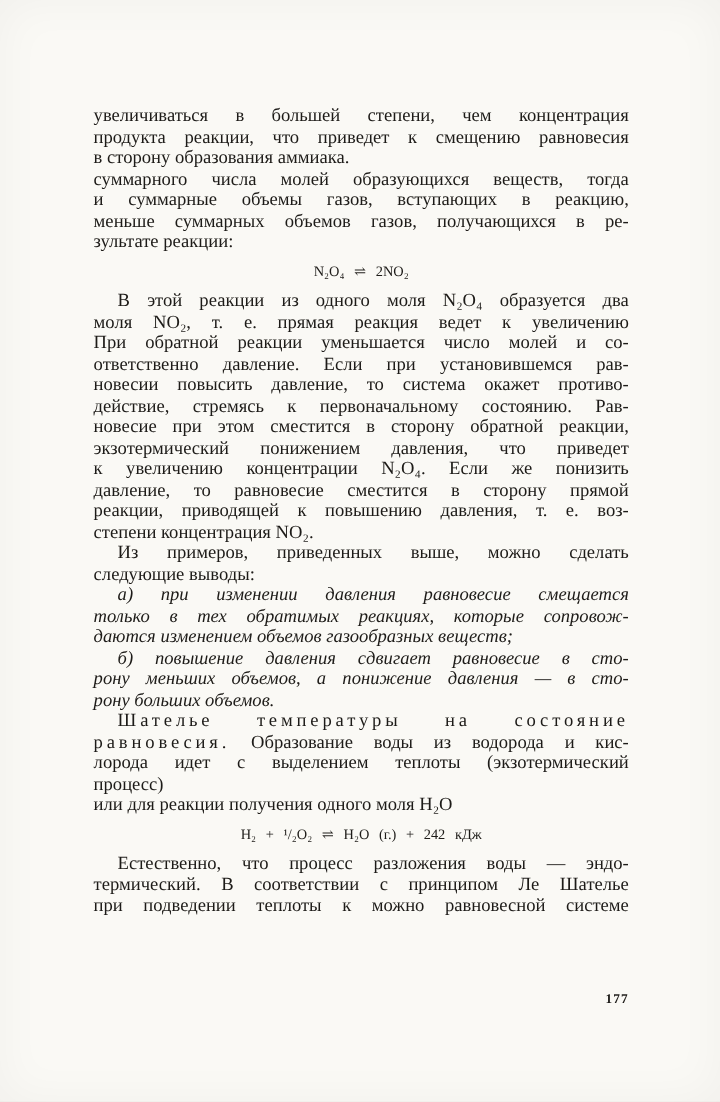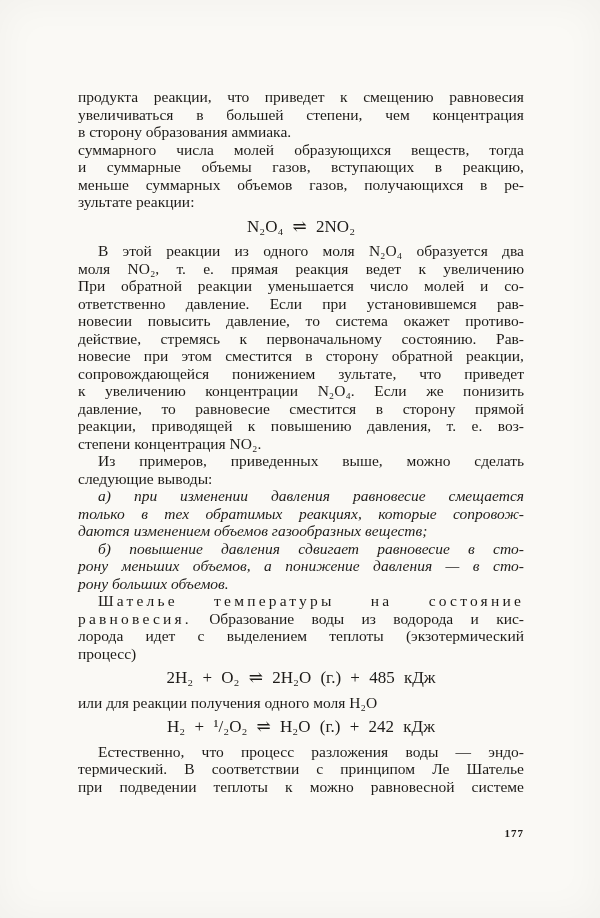--- a/index.html
+++ b/index.html
@@ -16,53 +16,53 @@
     font-size:15.5px;line-height:17.5px;
   }
   .para{margin:0;}
   .para.italic{font-style:italic;}
   .line{text-align:left;white-space:normal;}
   .line.just{text-align:justify;text-align-last:justify;}
   .line.indent{text-indent:20px;}
   .sp{letter-spacing:3.2px;}
   .equation{
     text-align:center;margin:7px 0;word-spacing:5px;
-    font-size:17px;
+    font-size:12px;
   }
   .pagenum{
     position:absolute;left:78px;top:827px;width:446px;
     text-align:right;font-size:11px;font-weight:bold;letter-spacing:1px;
   }
 </style>
 </head>
 <body>
 
 <div class="page" style="background: rgb(250, 249, 245); color: rgb(29, 27, 24);">
   <div class="textblock">
       <div class="para">
+        <div class="line just"><span>увеличиваться в большей степени, чем концентрация</span></div>
         <div class="line just"><span>продукта реакции, что приведет к смещению равновесия</span></div>
-        <div class="line just"><span>увеличиваться в большей степени, чем концентрация</span></div>
         <div class="line"><span>в сторону образования аммиака.</span></div>
       </div>
       <div class="para">
         <div class="line just"><span>суммарного числа молей образующихся веществ, тогда</span></div>
         <div class="line just"><span>и суммарные объемы газов, вступающих в реакцию,</span></div>
         <div class="line just"><span>меньше суммарных объемов газов, получающихся в ре-</span></div>
         <div class="line"><span>зультате реакции:</span></div>
       </div>
       <div class="equation">N₂O₄ ⇌ 2NO₂</div>
       <div class="para">
         <div class="line just indent"><span>В этой реакции из одного моля N₂O₄ образуется два</span></div>
         <div class="line just"><span>моля NO₂, т. е. прямая реакция ведет к увеличению</span></div>
         <div class="line just"><span>При обратной реакции уменьшается число молей и со-</span></div>
         <div class="line just"><span>ответственно давление. Если при установившемся рав-</span></div>
         <div class="line just"><span>новесии повысить давление, то система окажет противо-</span></div>
         <div class="line just"><span>действие, стремясь к первоначальному состоянию. Рав-</span></div>
         <div class="line just"><span>новесие при этом сместится в сторону обратной реакции,</span></div>
-        <div class="line just"><span>сопровождающейся понижением зультате, что приведет</span></div>
+        <div class="line just"><span>экзотермический понижением давления, что приведет</span></div>
         <div class="line just"><span>к увеличению концентрации N₂O₄. Если же понизить</span></div>
         <div class="line just"><span>давление, то равновесие сместится в сторону прямой</span></div>
         <div class="line just"><span>реакции, приводящей к повышению давления, т. е. воз-</span></div>
         <div class="line"><span>степени концентрация NO₂.</span></div>
       </div>
       <div class="para">
         <div class="line just indent"><span>Из примеров, приведенных выше, можно сделать</span></div>
         <div class="line"><span>следующие выводы:</span></div>
       </div>
       <div class="para italic">
@@ -74,21 +74,20 @@
         <div class="line just indent"><span>б) повышение давления сдвигает равновесие в сто-</span></div>
         <div class="line just"><span>рону меньших объемов, а понижение давления — в сто-</span></div>
         <div class="line"><span>рону больших объемов.</span></div>
       </div>
       <div class="para">
         <div class="line just indent"><span class="sp">Шателье температуры на состояние</span></div>
         <div class="line just"><span class="sp">равновесия.</span><span> Образование воды из водорода и кис-</span></div>
         <div class="line just"><span>лорода идет с выделением теплоты (экзотермический</span></div>
         <div class="line"><span>процесс)</span></div>
       </div>
-      <div class="equation">2H₂ + O₂ ⇌ 2H₂O (г.) + 485 кДж</div>
       <div class="para">
         <div class="line"><span>или для реакции получения одного моля H₂O</span></div>
       </div>
       <div class="equation">H₂ + ¹/₂O₂ ⇌ H₂O (г.) + 242 кДж</div>
       <div class="para">
         <div class="line just indent"><span>Естественно, что процесс разложения воды — эндо-</span></div>
         <div class="line just"><span>термический. В соответствии с принципом Ле Шателье</span></div>
         <div class="line just"><span>при подведении теплоты к можно равновесной системе</span></div>
       </div>
     </div>

